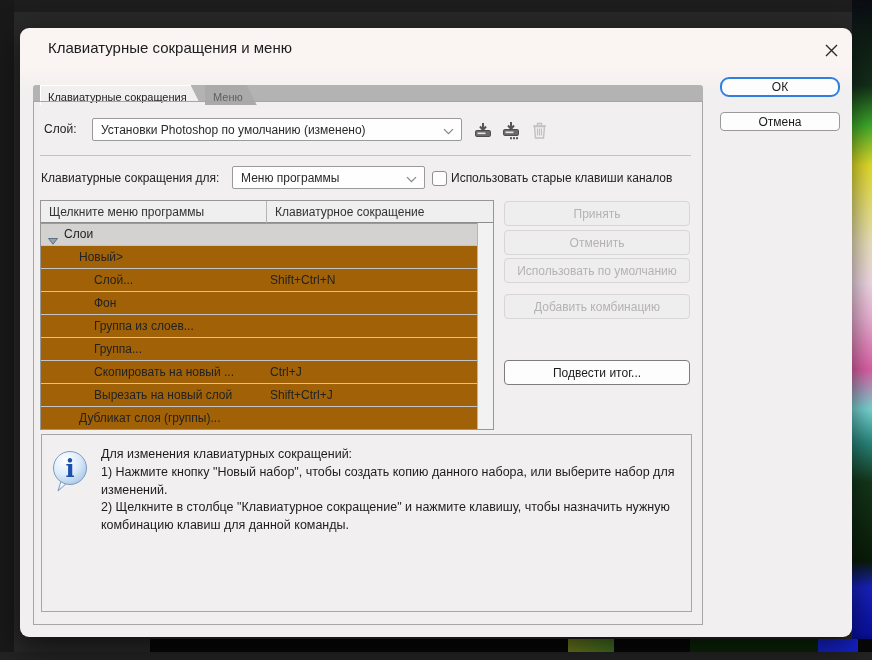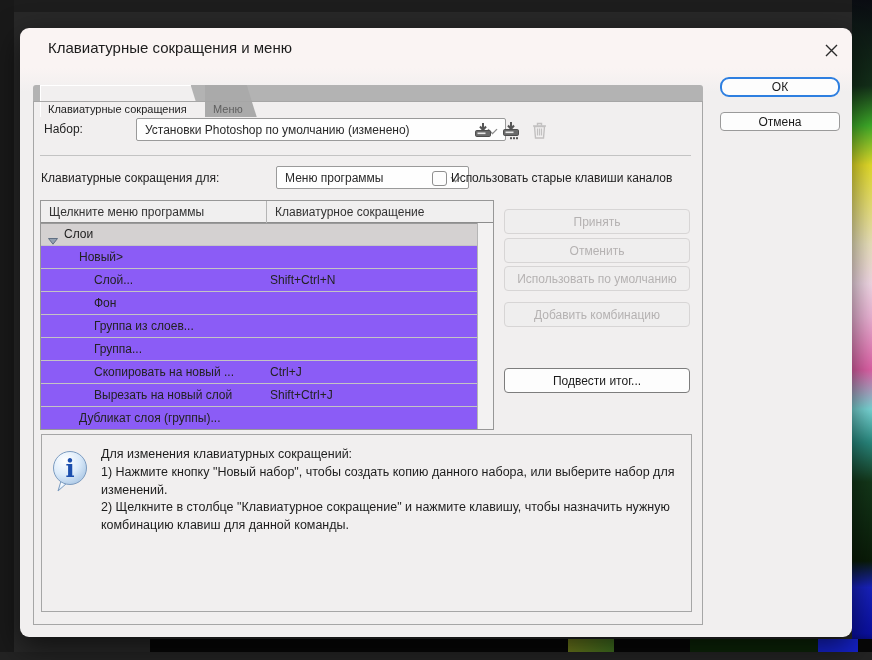--- a/index.html
+++ b/index.html
@@ -37,63 +37,63 @@
     display:flex;align-items:center;justify-content:center;cursor:pointer;
     font-family:"Liberation Sans","DejaVu Sans",sans-serif;
   }
   .btn-ok{left:700px;top:49px;width:120px;height:20px;border:2px solid #2e7fe0;border-radius:9px;}
   .btn-cancel{left:700px;top:84px;width:120px;height:19px;}
 
   
   .tabstrip{position:absolute;left:13px;top:57px;width:670px;height:16px;background:#b3b3b3;
     border-top-left-radius:3px;border-top-right-radius:3px;}
   .tab{position:absolute;top:0;height:16px;font-size:11px;line-height:16px;
-    padding:16px 14px 0 8px;cursor:pointer;
+    padding:4px 14px 0 8px;cursor:pointer;
     clip-path:polygon(0 0, calc(100% - 10px) 0, 100% 100%, 0 100%);}
   .tab.active{left:7px;background:#f1efef;color:#222;box-shadow:inset 1px 1px 0 #fff;}
   .tab.inactive{left:172px;background:#aaaaaa;color:#5f5f5f;}
   .tabpage{position:absolute;left:13px;top:73px;width:670px;height:524px;
     border:1px solid #a6a6a6;box-sizing:border-box;}
 
   
   .lbl{position:absolute;font-size:12px;color:#222;}
   .select{
     position:absolute;background:#fefefe;border:1px solid #9a9a9a;border-radius:2px;
     font-size:12px;color:#2a2a2a;box-sizing:border-box;display:flex;align-items:center;
-    padding:0 22px 0 8px;cursor:pointer;margin-left:44px;
+    padding:0 22px 0 8px;cursor:pointer;
   }
   .select .chev{position:absolute;right:7px;top:50%;transform:translateY(-42%);}
   .icon-btn{position:absolute;width:22px;height:22px;display:flex;align-items:center;justify-content:center;cursor:pointer;}
   .sep{position:absolute;left:20px;top:127px;width:651px;height:0;border-top:1px solid #c3c3c3;}
 
   .checkbox{position:absolute;width:13px;height:13px;background:#fdfdfd;border:1px solid #8f8f8f;border-radius:3px;cursor:pointer;}
 
   
   .tbl{position:absolute;left:20px;top:172px;width:454px;height:230px;
     border:1px solid #979797;box-sizing:border-box;background:#efeeee;overflow:hidden;}
   .tbl-head{position:absolute;left:0;top:0;width:100%;height:22px;border-bottom:1px solid #8d8d8d;
     background:#f0efef;box-sizing:border-box;}
   .tbl-head .hc{position:absolute;top:0;height:22px;line-height:22px;font-size:12px;color:#333;padding-left:8px;}
   .tbl-head .hc1{left:0;width:225px;}
   .tbl-head .hc2{left:225px;right:0;border-left:1px solid #b5b5b5;}
   .tbl-rows{position:absolute;left:0;top:22px;width:437px;}
   .trow{position:relative;height:22px;line-height:22px;border-bottom:1px solid #c4c4c4;
-    font-size:12px;color:#222;cursor:pointer;background:#8b5cf6;}
+    font-size:12px;color:#222;cursor:pointer;background:#a16207;}
   .trow.selected{background:#d4d1d1;border-top:1px solid #9a9a9a;height:21px;line-height:21px;}
   .trow .cmd{position:absolute;top:0;}
   .trow.lvl0 .cmd{left:23px;}
   .trow.lvl1 .cmd{left:38px;}
   .trow.lvl2 .cmd{left:53px;}
   .trow .sc{position:absolute;left:229px;top:0;}
   .tri{position:absolute;left:7px;top:7px;}
   .vscroll{position:absolute;right:0;top:22px;bottom:0;width:16px;background:#f3f2f2;
     border-left:1px solid #b5b5b5;box-sizing:border-box;cursor:pointer;}
 
   
-  .side-btn{left:484px;width:186px;height:25px;margin-top:8px;}
+  .side-btn{left:484px;width:186px;height:25px;}
   .side-btn.disabled{background:#efeeee;border-color:#d7d5d5;color:#b5b2b2;cursor:default;}
   .side-btn.enabled{border-color:#7d7d7d;}
 
   
   .infobox{position:absolute;left:21px;top:406px;width:651px;height:178px;
     border:1px solid #a6a6a6;box-sizing:border-box;}
   .info-icon{position:absolute;left:9px;top:15px;}
   .info-text{position:absolute;left:59px;top:11px;right:14px;font-size:12.5px;color:#1d1d1d;line-height:1.42;}
 </style>
 </head>
@@ -120,21 +120,21 @@
 
   <button class="btn btn-ok">ОК</button>
   <button class="btn btn-cancel">Отмена</button>
 
   <div class="tabstrip">
     <div class="tab active">Клавиатурные сокращения</div>
     <div class="tab inactive">Меню</div>
   </div>
   <div class="tabpage"></div>
 
-  <div class="lbl" style="left:24px;top:94px;">Набор:</div>
+  <div class="lbl" style="left:24px;top:94px;">Слой:</div>
   <div class="select" style="left:72px;top:90px;width:370px;height:23px;">
     <span>Установки Photoshop по умолчанию (изменено)</span>
     <span class="chev">
       <svg width="11" height="7" viewBox="0 0 11 7">
           <path d="M1 1 L5.5 5.5 L10 1" stroke="#8a8a8a" stroke-width="1.4" fill="none"></path>
         </svg>
     </span>
   </div>
   <div class="icon-btn" style="left:452px;top:91px;">
     <svg width="18" height="17" viewBox="0 0 18 17">

